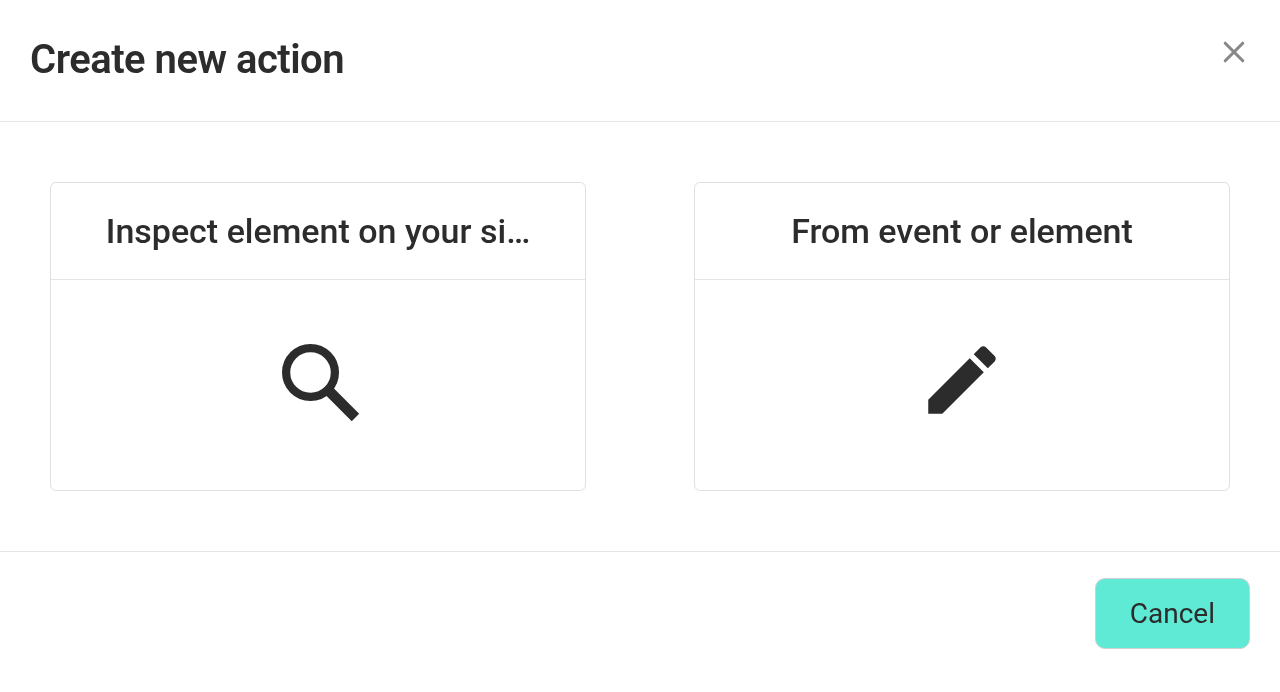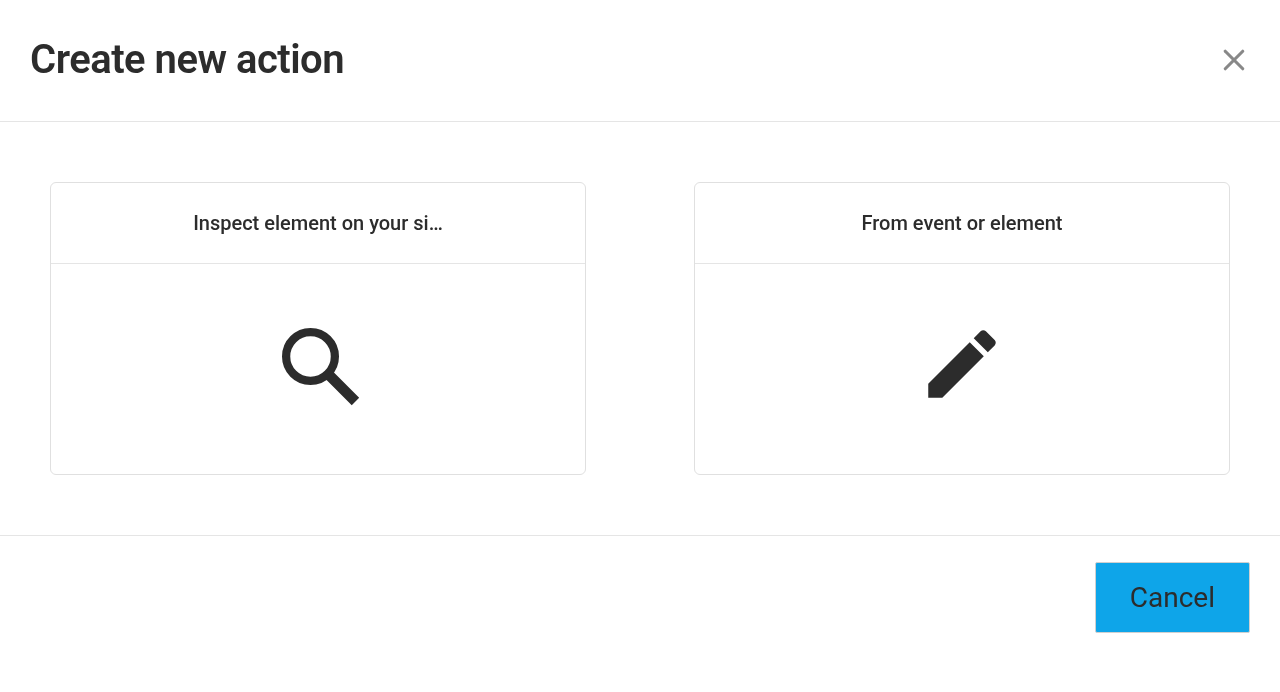--- a/index.html
+++ b/index.html
@@ -12,21 +12,21 @@
       font-family: -apple-system, BlinkMacSystemFont, "Segoe UI", Roboto, Helvetica, Arial, sans-serif;
       background: #ffffff;
       width: 1280px;
       height: 692px;
       overflow: hidden;
     }
     
     .modal-header {
       display: flex;
       justify-content: space-between;
-      align-items: center;
+      align-items: flex-start;
       padding: 36px 30px 38px 30px;
       border-bottom: 1px solid #e5e5e5;
     }
     
     .modal-title {
       font-size: 40px;
       font-weight: 600;
       color: #2c2c2c;
       letter-spacing: -0.5px;
     }
@@ -62,21 +62,21 @@
       overflow: hidden;
     }
     
     .card-header {
       padding: 28px 32px;
       border-bottom: 1px solid #e5e5e5;
       text-align: center;
     }
     
     .card-title {
-      font-size: 20px;
+      font-size: 34px;
       font-weight: 500;
       color: #2c2c2c;
       white-space: nowrap;
       overflow: hidden;
       text-overflow: ellipsis;
     }
     
     .card-body {
       flex: 1;
       display: flex;
@@ -95,22 +95,22 @@
     .modal-footer {
       border-top: 1px solid #e5e5e5;
       padding: 26px 30px;
       display: flex;
       justify-content: flex-end;
     }
     
     .cancel-btn {
       padding: 18px 34px;
       border: 1px solid #d0d0d0;
-      border-radius: 2px;
-      background: #0ea5e9;
+      border-radius: 10px;
+      background: #5eead4;
       font-size: 28px;
       color: #2c2c2c;
       cursor: pointer;
       font-family: inherit;
     }
   </style>
 </head>
 <body>
 
 <div class="modal-header">

